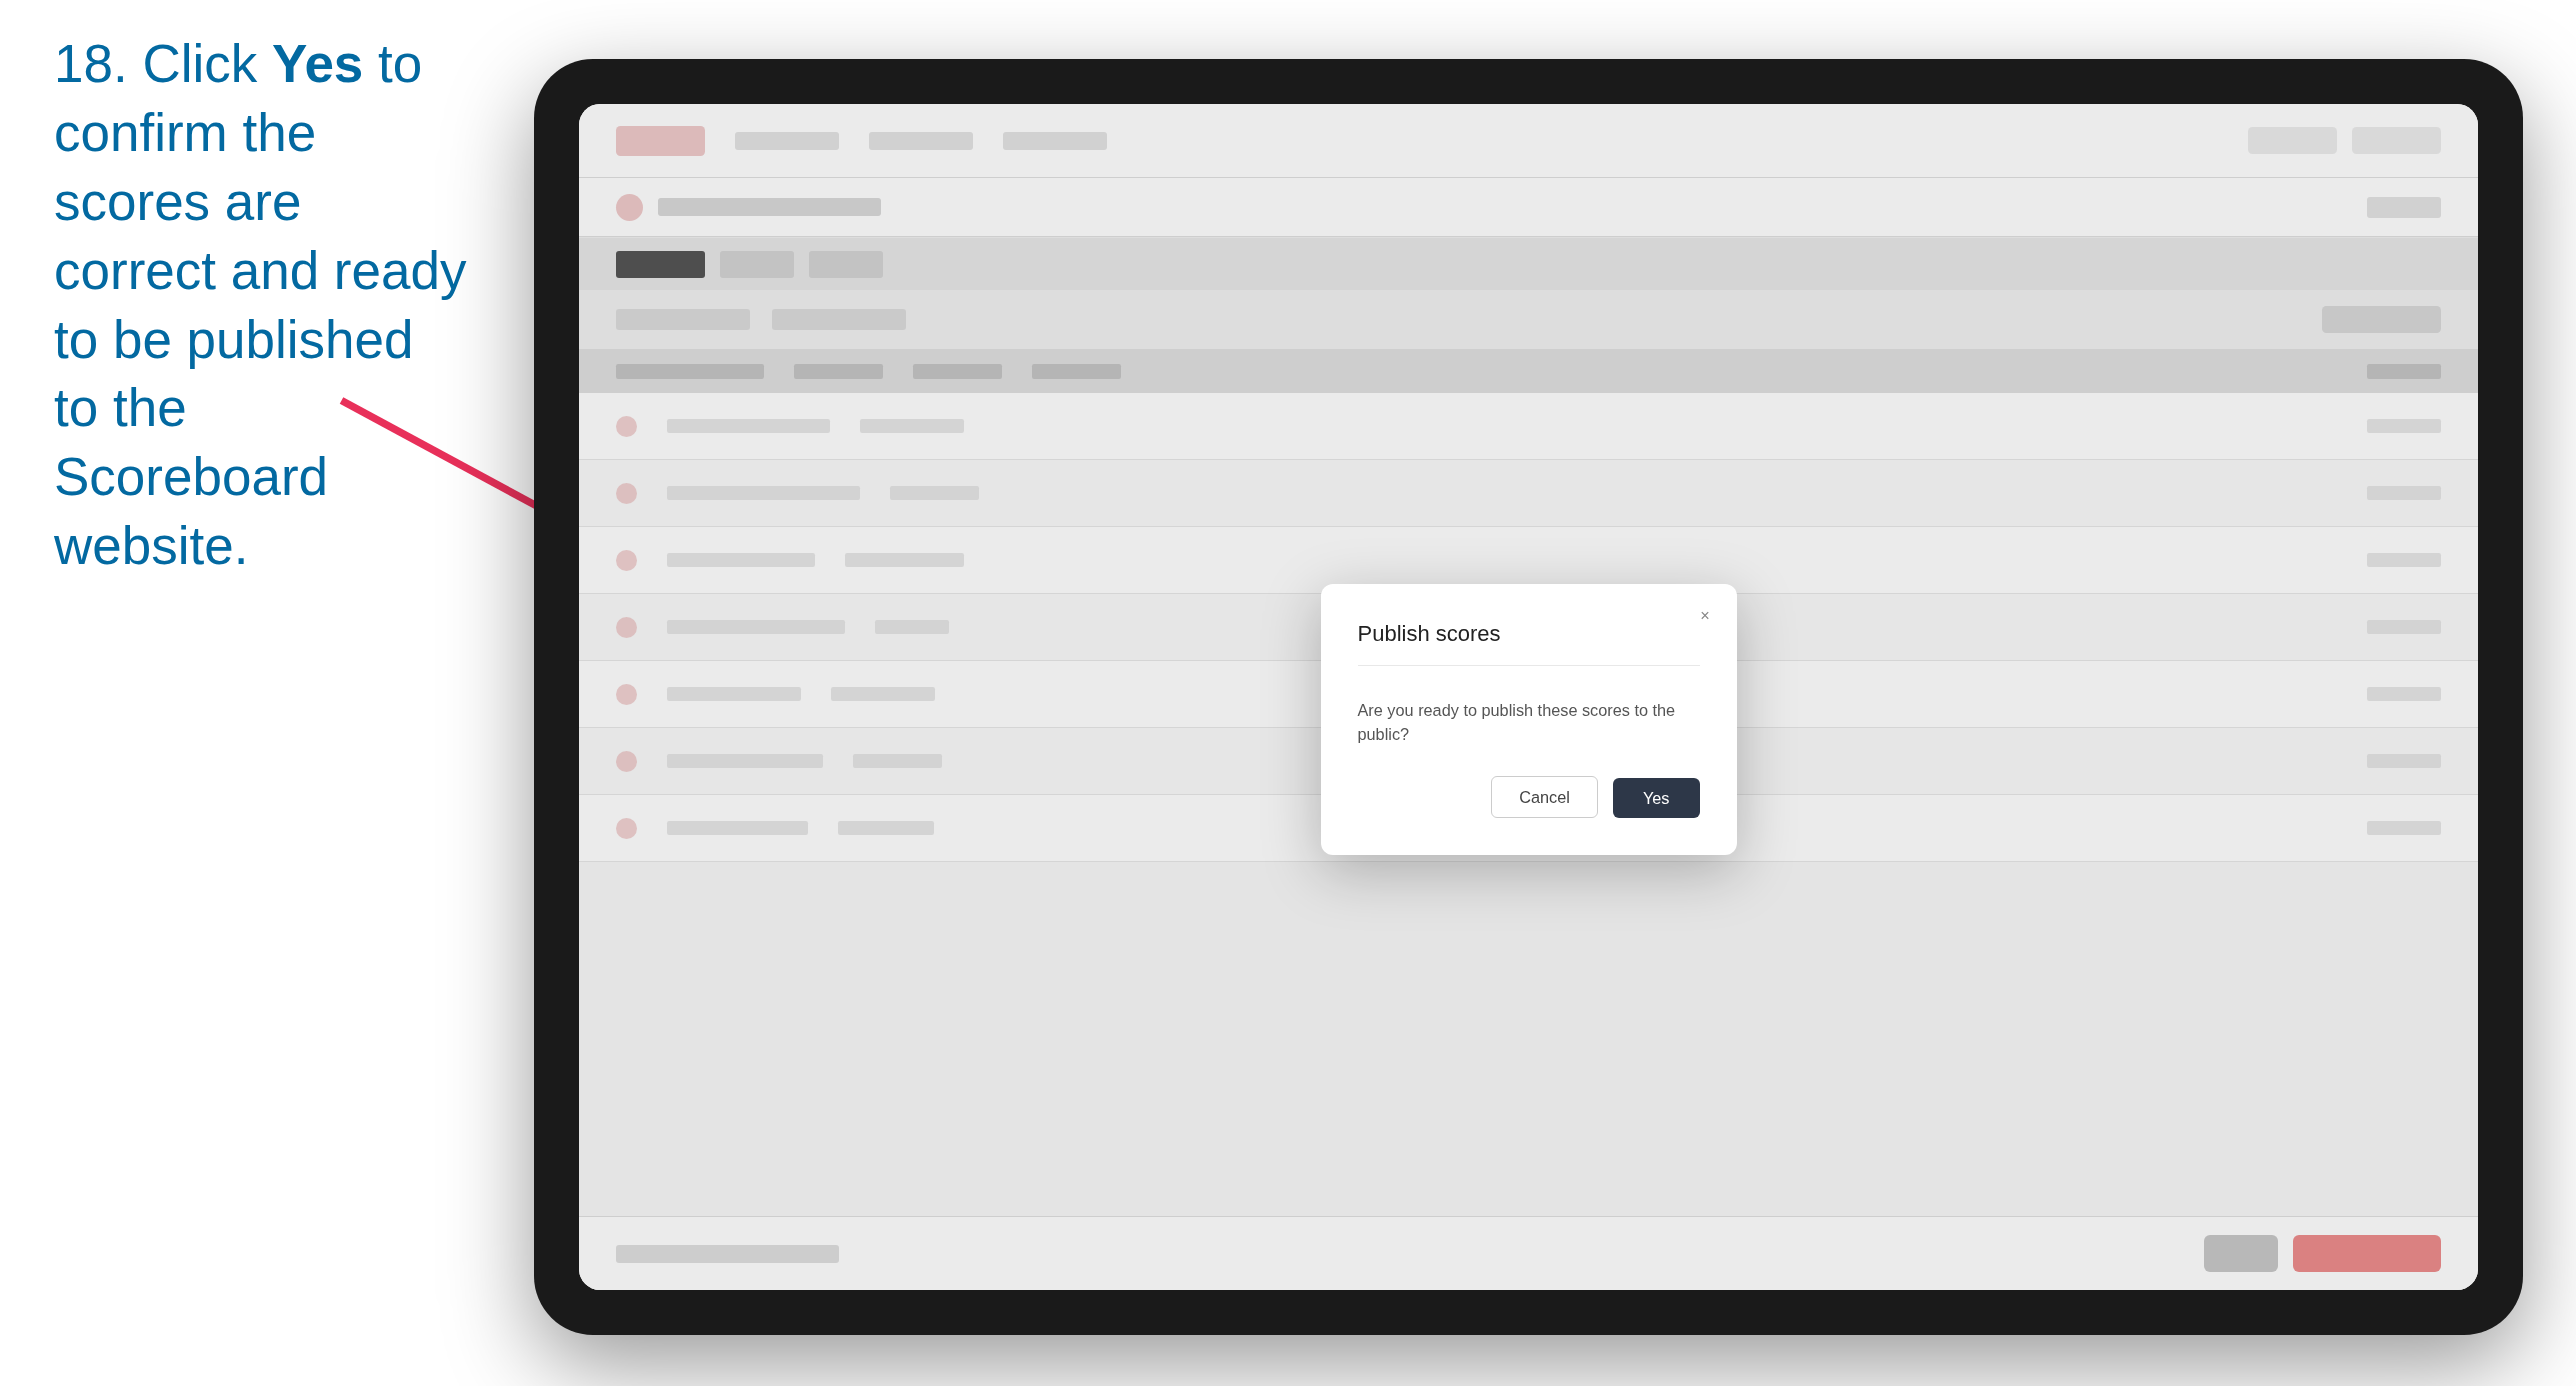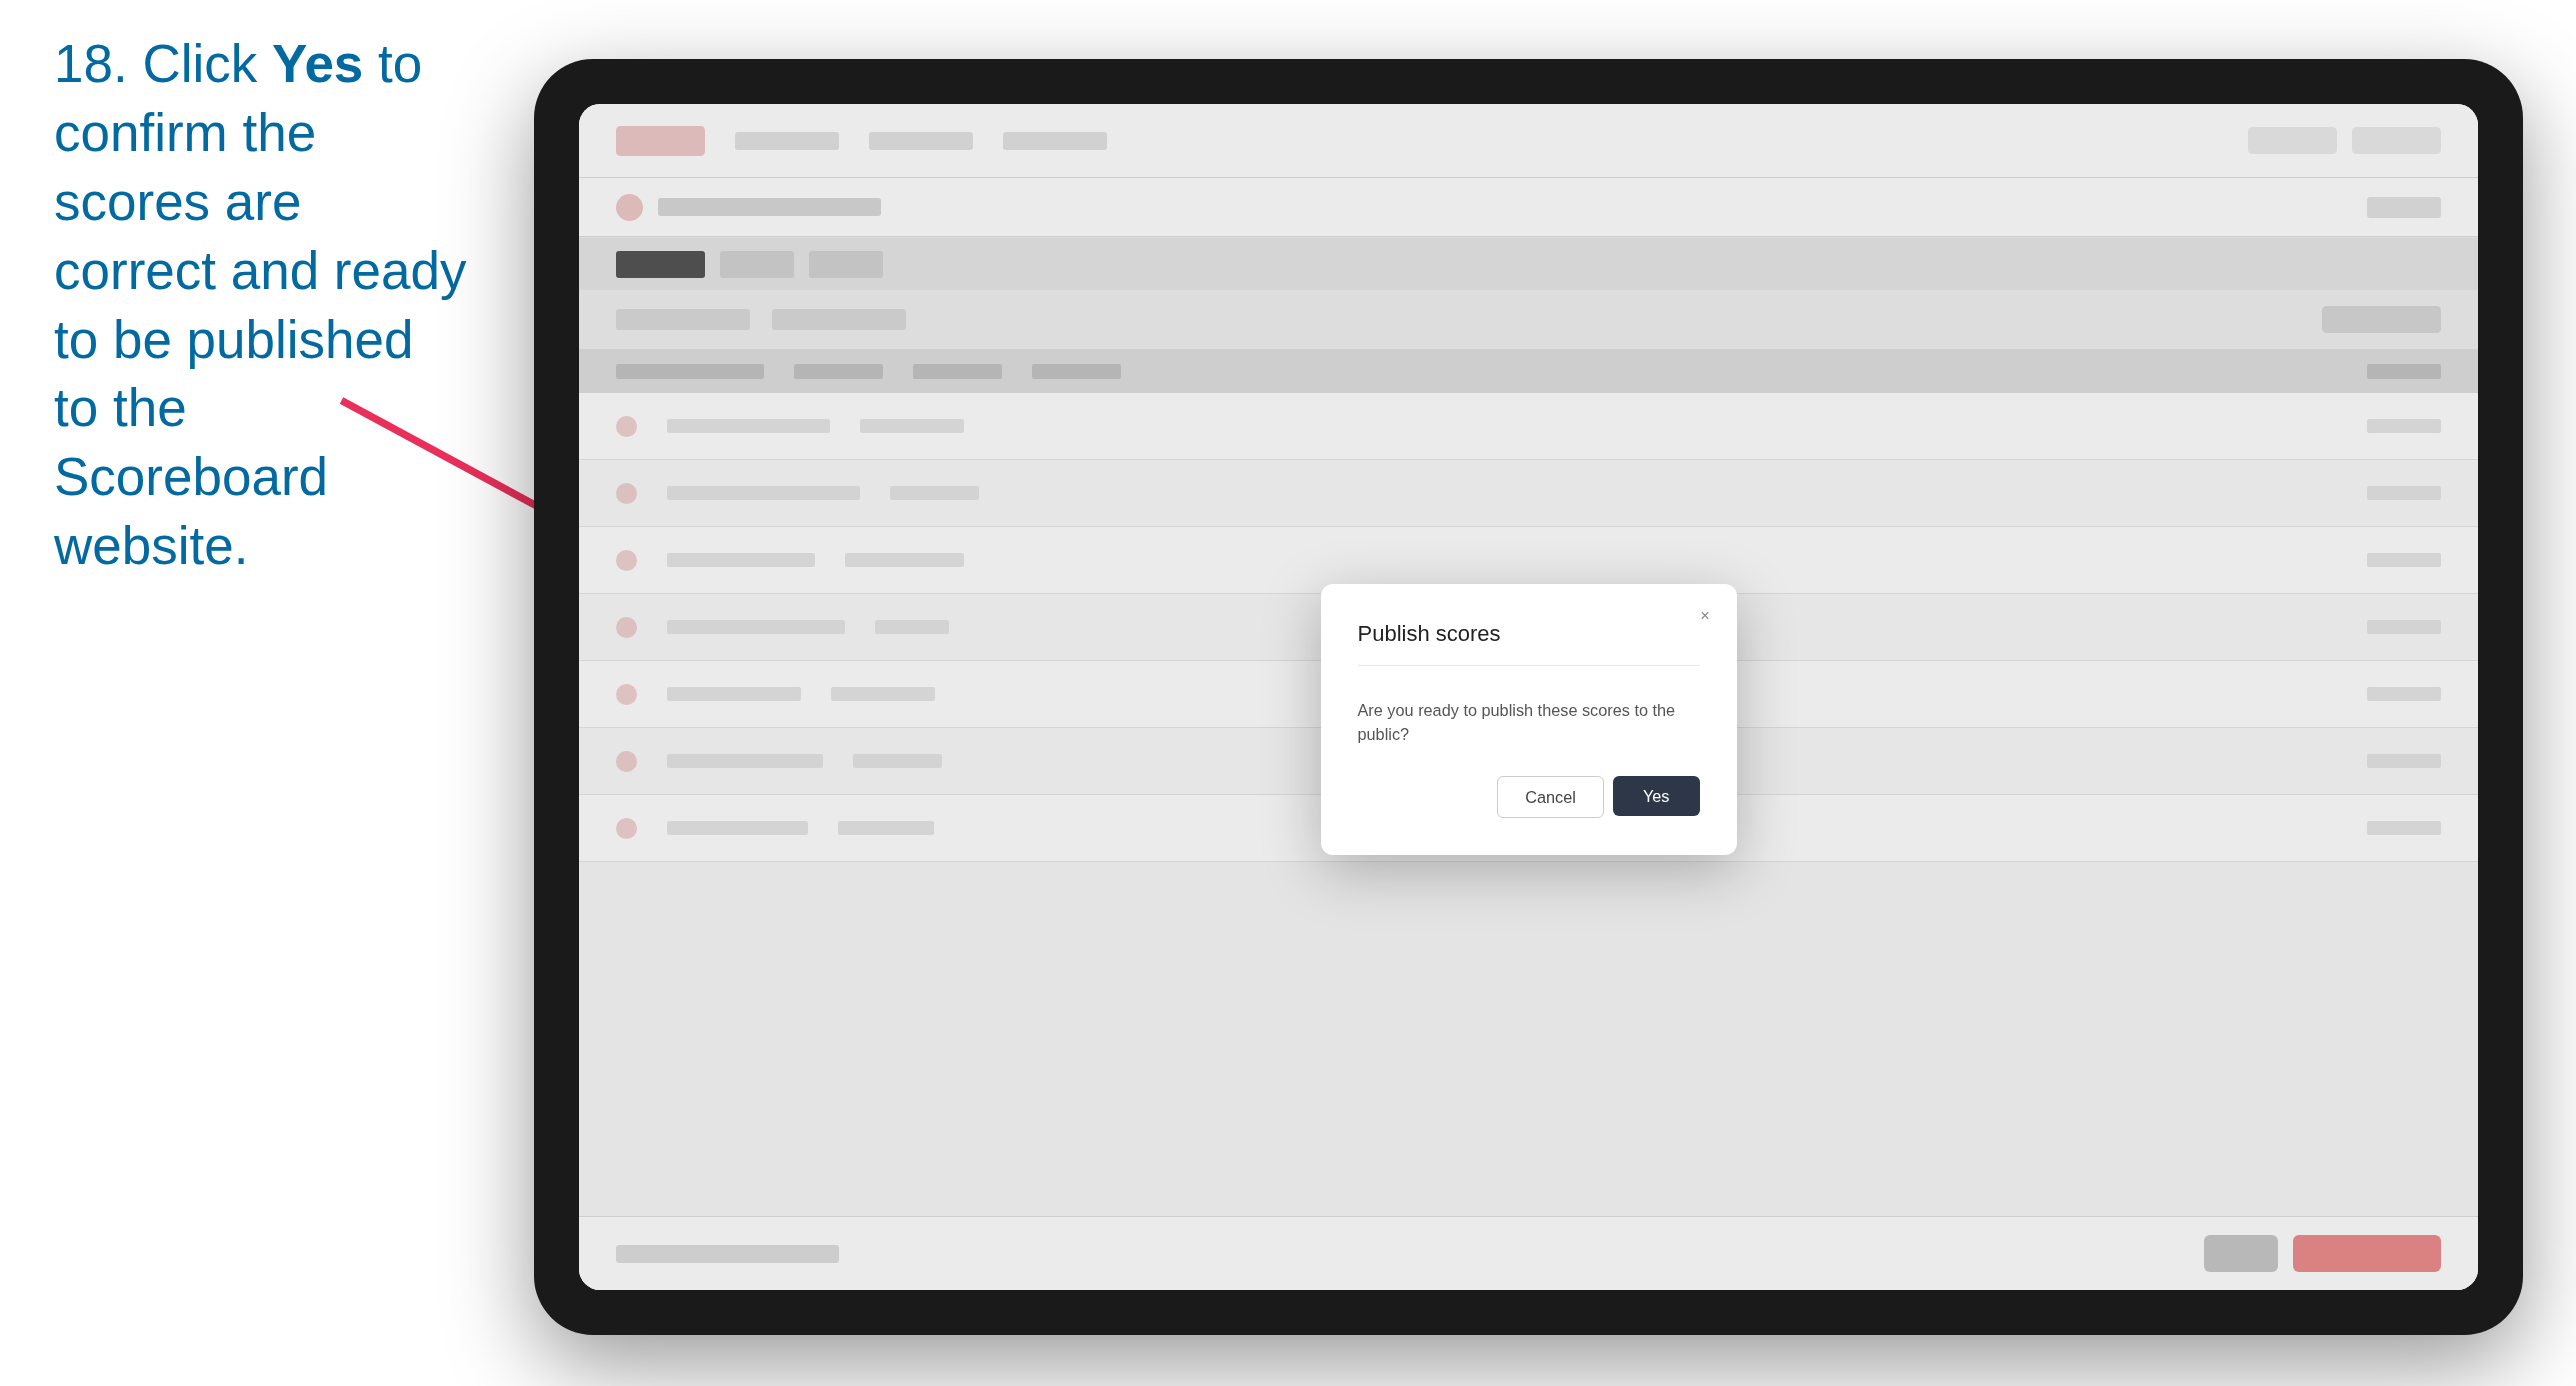--- a/index.html
+++ b/index.html
@@ -344,22 +344,22 @@
       font-size: 16.3px;
       color: #555;
       margin-bottom: 30px;
       line-height: 1.5;
       margin-top: 32px;
     }
 
     .dialog-buttons {
       display: flex;
       justify-content: flex-end;
-      gap: 9px;
-      align-items: flex-start;
+      gap: 15px;
+      align-items: flex-end;
     }
 
     .btn-cancel {
       padding: 10.4px 27px;
       border: 0.7px solid #ccc;
       border-radius: 6px;
       background: #fff;
       font-size: 16.3px;
       color: #444;
       cursor: pointer;

